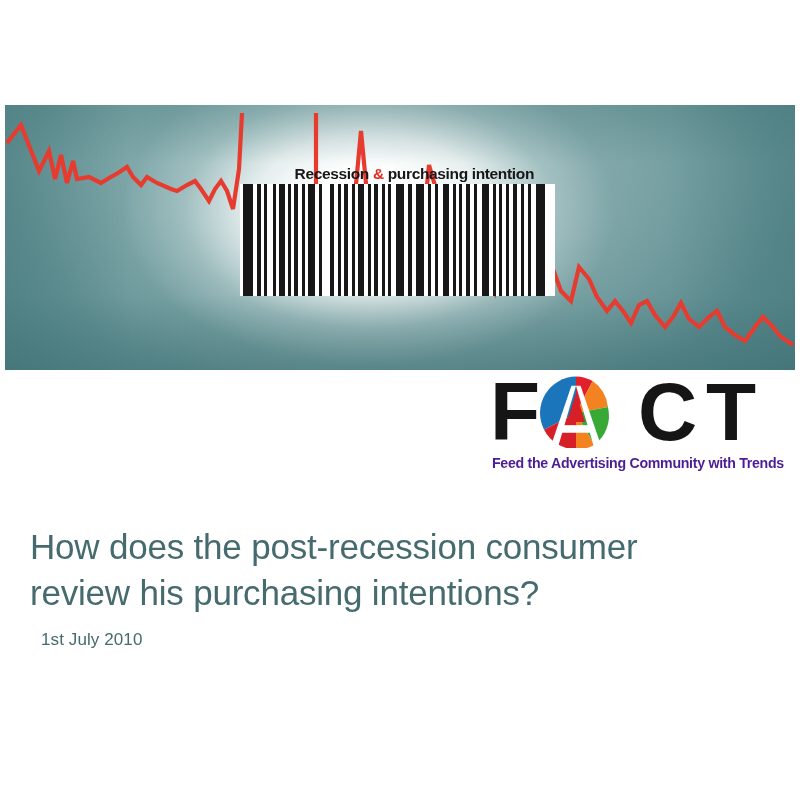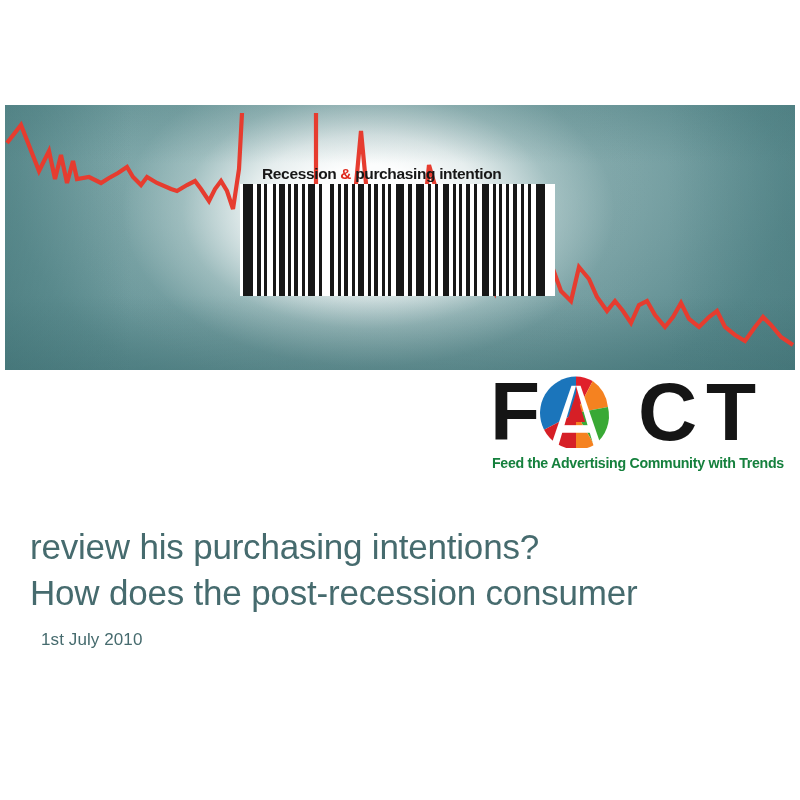--- a/index.html
+++ b/index.html
@@ -76,21 +76,21 @@
     top: 5px;
     width: 272px;
     height: 22px;
     font-family: "Liberation Sans", sans-serif;
     font-weight: bold;
     font-size: 15.5px;
     line-height: 22px;
     letter-spacing: -0.35px;
     color: #171717;
     white-space: nowrap;
-    text-align: left;
+    text-align: right;
   }
   .barcode-title .amp { color: #e02b1f; }
   .barcode-bars {
     position: absolute;
     left: 0;
     top: 26px;
     width: 315px;
     height: 112px;
   }
 
@@ -131,21 +131,21 @@
   .logo-tagline {
     position: absolute;
     left: 2px;
     top: 82px;
     width: 300px;
     font-family: "Liberation Sans", sans-serif;
     font-weight: bold;
     font-size: 14.2px;
     line-height: 18px;
     letter-spacing: -0.3px;
-    color: #15803d;
+    color: #4c1d95;
     white-space: nowrap;
   }
 
   
   .headline {
     position: absolute;
     left: 30px;
     top: 524px;
     width: 720px;
     font-family: "Liberation Sans", sans-serif;
@@ -256,19 +256,19 @@
         <path fill="#d61f26" d="M50 24 L38 62 L62 62 Z"></path>
       </svg>
 
       <span class="logo-letter c">C</span>
       <span class="logo-letter t">T</span>
     </div>
     <div class="logo-tagline">Feed the Advertising Community with Trends</div>
   </div>
 
   <div class="headline">
+    <span class="headline-line">How does the post-recession consumer</span>
     <span class="headline-line">review his purchasing intentions?</span>
-    <span class="headline-line">How does the post-recession consumer</span>
   </div>
 
   <div class="date">1st July 2010</div>
 
 </div>
 
 </body></html>

